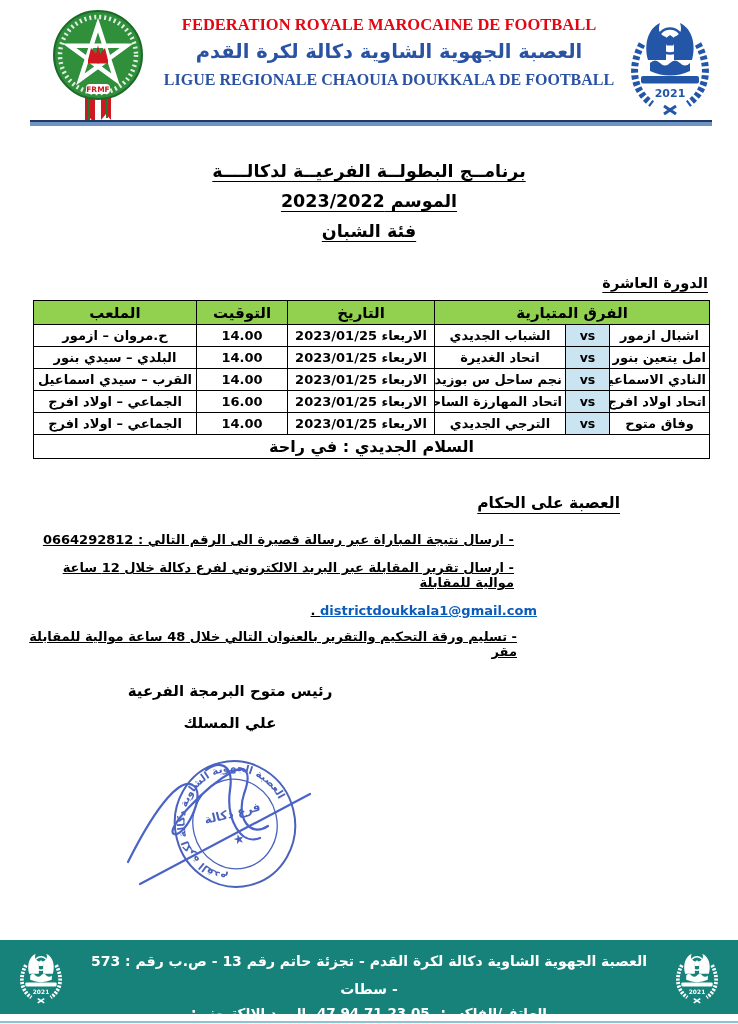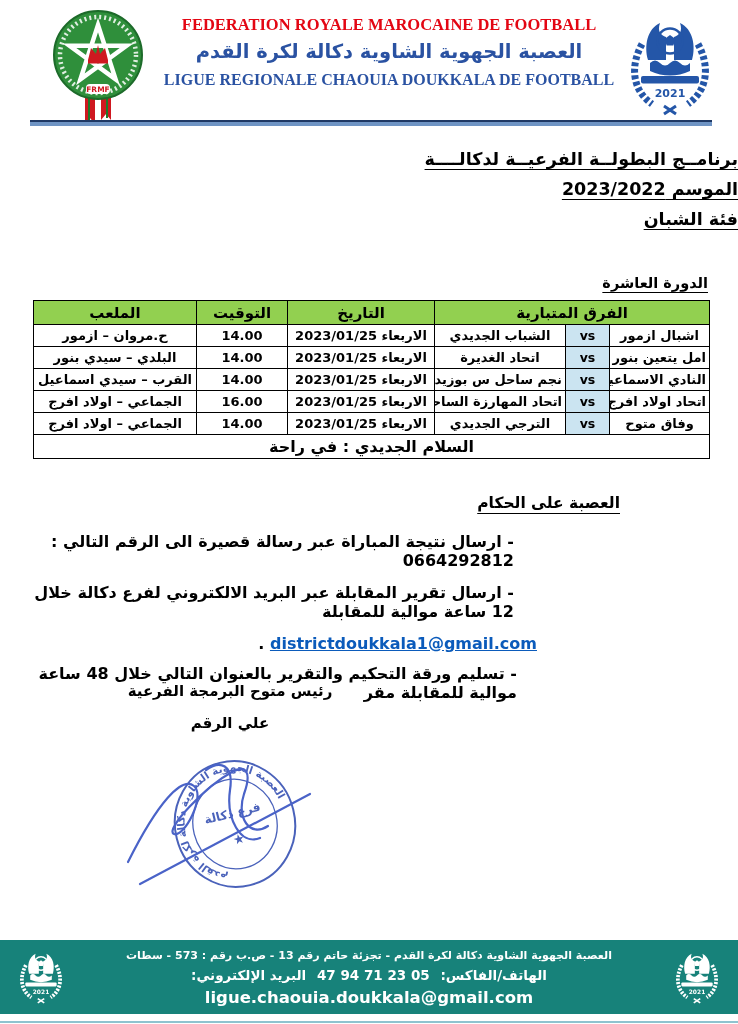--- a/index.html
+++ b/index.html
@@ -20,35 +20,35 @@
   .league-logo{position:absolute;left:620px;top:14px;color:#2456a8;}
   svg text{font-family:"DejaVu Sans",sans-serif;}
   .header-titles{position:absolute;left:150px;right:110px;top:12px;text-align:center;}
   .fed-ar{color:var(--federation-red);font-size:21px;font-weight:bold;line-height:32px;}
   .fed-fr{color:var(--federation-red);font-size:16.5px;font-weight:bold;line-height:25px;font-family:"Liberation Serif",serif;}
   .lg-ar{color:var(--league-blue);font-size:19.5px;font-weight:bold;line-height:30px;}
   .lg-fr{color:var(--league-blue);font-size:16px;font-weight:bold;line-height:25px;font-family:"Liberation Serif",serif;}
   .rule{position:absolute;top:120px;left:30px;right:26px;height:6px;background:#6f94c4;border-top:2px solid #1f3864;}
 
   
-  .titles{position:absolute;top:144px;left:0;right:0;text-align:right;font-weight:bold;color:#000;}
+  .titles{position:absolute;top:156px;left:0;right:0;text-align:center;font-weight:bold;color:#000;}
   .title-line{font-size:17.5px;line-height:30px;text-decoration:underline;text-underline-offset:4px;}
   .round{position:absolute;top:275px;right:30px;font-weight:bold;font-size:14.5px;text-decoration:underline;text-underline-offset:4px;}
 
   
   table.fixtures{position:absolute;top:300px;left:33px;width:676px;border-collapse:collapse;direction:rtl;font-weight:bold;table-layout:fixed;}
   .fixtures th,.fixtures td{border:1.5px solid #000;text-align:center;padding:1px 3px;height:22px;font-size:13px;overflow:hidden;white-space:nowrap;}
   .fixtures thead th{background:var(--table-header-green);font-size:15px;height:24px;}
   .fixtures td.vs{background:var(--vs-cell-blue);font-size:12.5px;}
   .fixtures .bye-row td{font-size:16px;height:24px;}
 
   
   .refs{position:absolute;top:494px;left:28px;right:28px;direction:rtl;text-align:right;font-weight:bold;color:#000;}
   .refs-heading{font-size:15.5px;text-decoration:underline;text-underline-offset:5px;padding-right:90px;margin-bottom:20px;}
-  .ref-line{font-size:16px;margin-bottom:13px;}
+  .ref-line{font-size:13px;margin-bottom:13px;text-decoration:underline;}
   .ref-line.l1{padding-right:196px;}
   .ref-line.l2{padding-right:196px;}
   .ref-line.email-line{padding-right:173px;margin-bottom:11px;}
   .ref-line.l3{padding-right:193px;}
   .ref-line.l4{padding-right:243px;}
   a.email-link{color:var(--link-blue);text-decoration:underline;font-weight:bold;}
 
   
   .sig{position:absolute;left:85px;top:682px;width:290px;text-align:center;font-weight:bold;direction:rtl;}
   .sig-title{font-size:15px;margin-bottom:14px;}
@@ -57,21 +57,21 @@
   .stamp-ink{stroke:var(--stamp-blue);fill:none;}
   .stamp-text{fill:var(--stamp-blue);stroke:none;}
   .sig-ink{stroke:#4a63c8;fill:none;}
 
   
   .footer{position:absolute;left:0;right:0;bottom:10px;height:74px;background:var(--footer-teal);color:#fff;}
   .footer .emblem{position:absolute;top:9px;color:#fff;}
   .footer .emblem.left{left:14px;}
   .footer .emblem.right{right:14px;}
   .footer-text{position:absolute;left:90px;right:90px;top:7px;text-align:center;font-weight:bold;direction:rtl;}
-  .footer-address{font-size:11px;line-height:18px;}
+  .footer-address{font-size:14px;line-height:28px;}
   .footer-contact{font-size:13.5px;line-height:21px;}
   .footer-contact .phone{margin:0 6px;unicode-bidi:bidi-override;direction:ltr;}
   .footer-email{font-size:16.5px;line-height:23px;direction:ltr;}
   .bottom-line{position:absolute;left:0;right:0;bottom:1px;height:2px;background:#8fc3cf;}
 </style>
 </head>
 <body>
 
 <svg width="0" height="0" style="position:absolute" aria-hidden="true">
   <symbol id="emblem" viewBox="0 0 100 100">
@@ -196,21 +196,21 @@
     <div class="ref-line l1">-   ارسال نتيجة المباراة عبر رسالة قصيرة الى الرقم التالي : 0664292812</div>
     <div class="ref-line l2">-  ارسال تقرير المقابلة عبر البريد الالكتروني لفرع دكالة خلال 12 ساعة موالية للمقابلة</div>
     <div class="ref-line email-line">
       <a class="email-link" href="#" dir="ltr">districtdoukkala1@gmail.com</a><span> .</span>
     </div>
     <div class="ref-line l3">-  تسليم ورقة التحكيم والتقرير بالعنوان التالي خلال 48 ساعة موالية للمقابلة مقر</div>
   </section>
 
   <div class="sig">
     <div class="sig-title">رئيس متوح البرمجة الفرعية</div>
-    <div class="sig-name">علي الرقم</div>
+    <div class="sig-name">علي المسلك</div>
   </div>
 
   <svg class="stamp" width="235" height="160" viewBox="0 0 235 160">
     <g transform="rotate(-14 125 82)" opacity="0.92">
       <ellipse class="stamp-ink" cx="125" cy="82" rx="60" ry="63" stroke-width="2"></ellipse>
       <ellipse class="stamp-ink" cx="125" cy="82" rx="42" ry="45" stroke-width="1.3"></ellipse>
       <path id="stampRing" d="M125 133 a50 52 0 1 1 0.1 0" fill="none"></path>
       <text class="stamp-text" font-size="10.5" font-weight="bold">
         <textPath href="#stampRing" startOffset="6%">العصبة الجهوية الشاوية دكالة لكرة القدم</textPath>
       </text>

